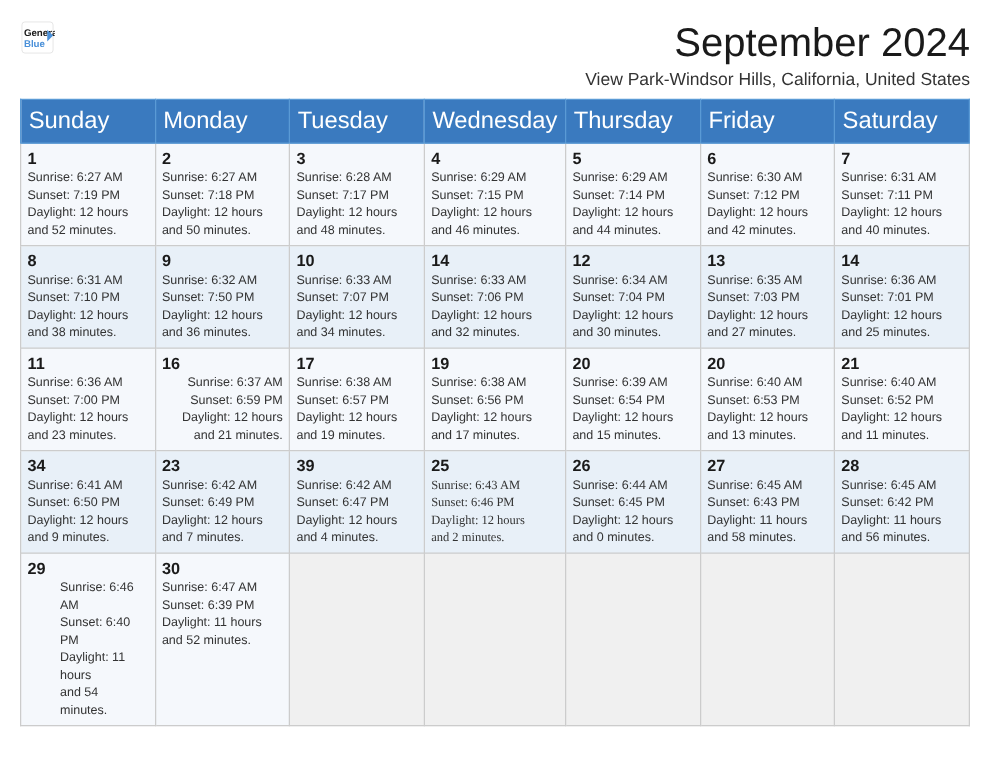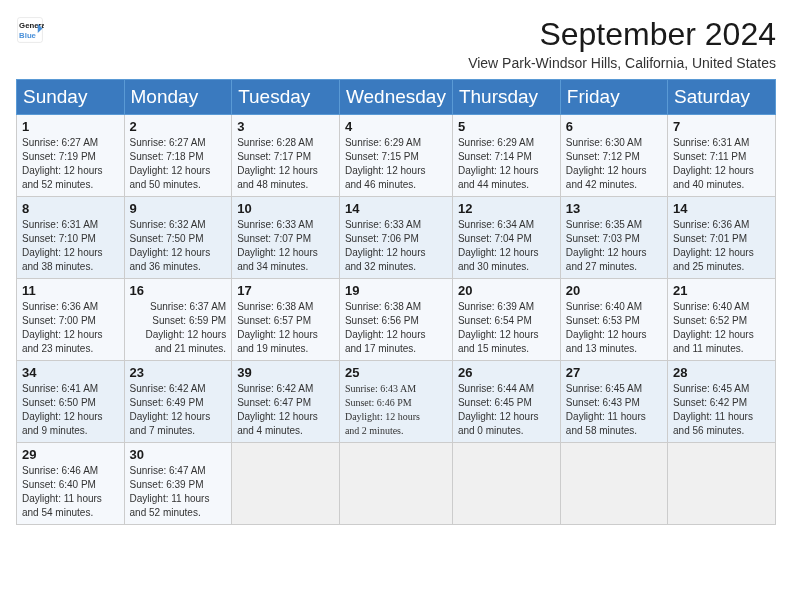--- a/index.html
+++ b/index.html
@@ -315,21 +315,21 @@
           <span class="day-num">28</span>
           <div class="day-info" style="white-space: pre-line;">Sunrise: 6:45 AM
 Sunset: 6:42 PM
 Daylight: 11 hours
 and 56 minutes.</div>
         </td>
       </tr>
       <tr>
         <td>
           <span class="day-num">29</span>
-          <div class="day-info" style="white-space: pre-line;">Sunrise: 6:46 AM
+          <div class="day-info" style="white-space: pre-line; margin-left: 26px;">Sunrise: 6:46 AM
 Sunset: 6:40 PM
 Daylight: 11 hours
 and 54 minutes.</div>
         </td>
         <td>
           <span class="day-num">30</span>
           <div class="day-info" style="white-space: pre-line;">Sunrise: 6:47 AM
 Sunset: 6:39 PM
 Daylight: 11 hours
 and 52 minutes.</div>

